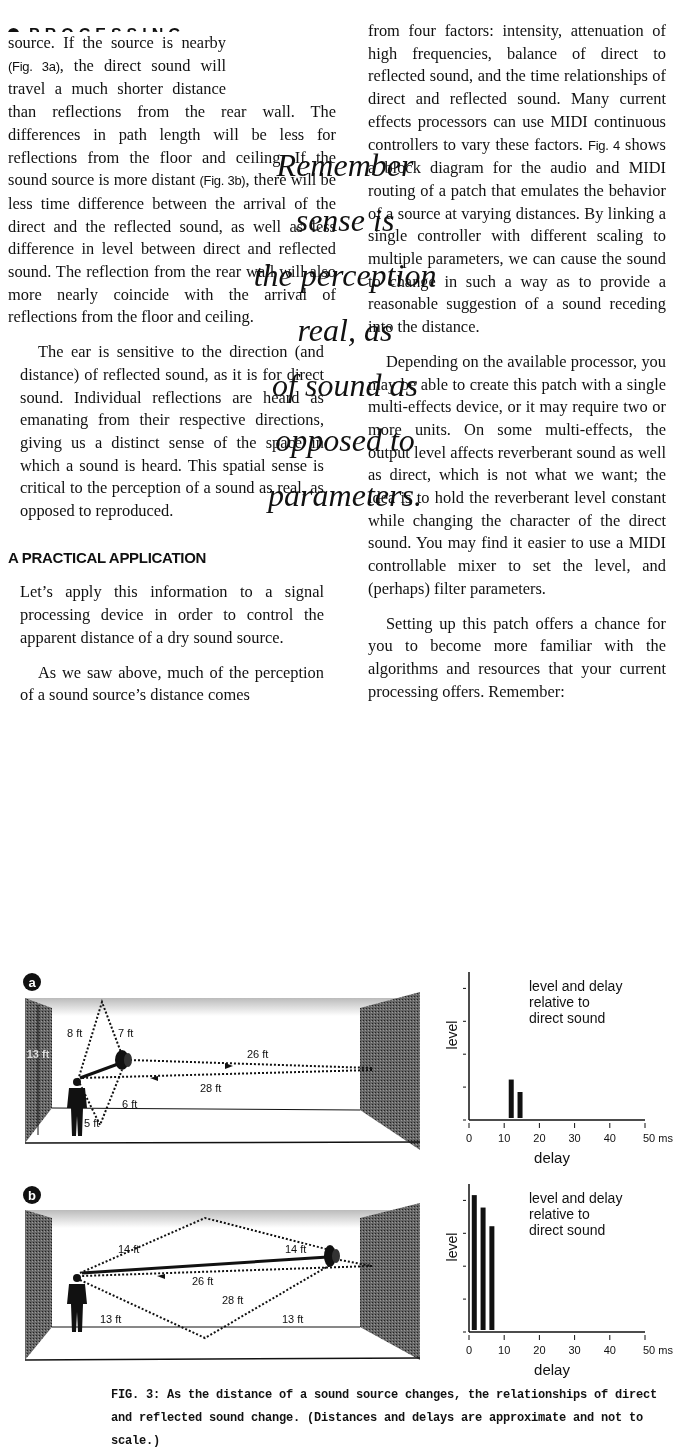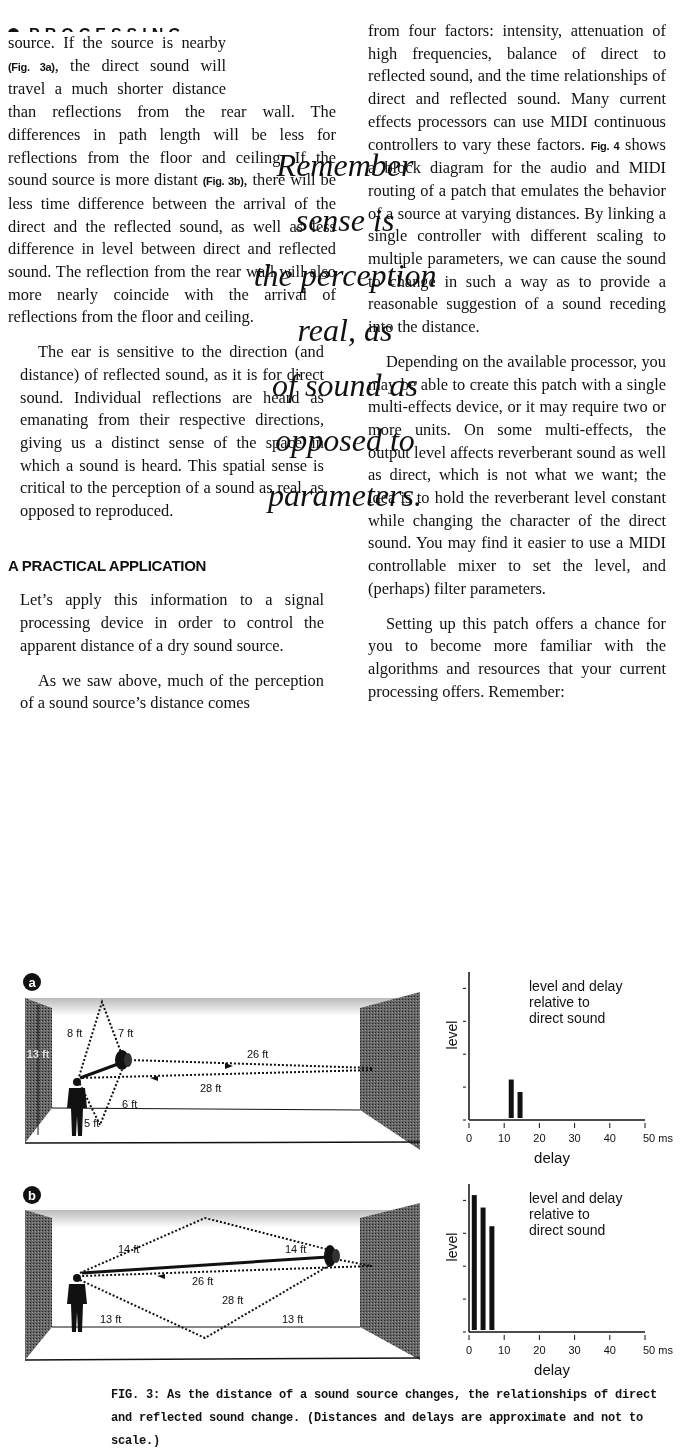--- a/index.html
+++ b/index.html
@@ -5,22 +5,22 @@
   html, body { margin:0; padding:0; background:#fff; }
   body { width:685px; height:1451px; position:relative; overflow:hidden; color:#111;
          font-family:"Liberation Serif", "DejaVu Serif", serif; }
   .hdr { position:absolute; left:8px; top:6px; font-family:"Liberation Sans", sans-serif;
          font-weight:bold; font-size:16px; letter-spacing:5px;margin-top:20px; }
   .hdr .dot { display:inline-block; width:11px; height:11px; border-radius:50%; background:#111;
               margin-right:10px; vertical-align:1px; }
   .col { position:absolute; font-size:16.4px; line-height:22.7px; text-align:justify; }
   .col p { margin:12px; }
   .ind { text-indent:18px; }
-  .b { font-family:"Liberation Sans", sans-serif; font-weight:bold; font-size:11px; letter-spacing:-0.3px; }
-  .sub { font-family:"Liberation Sans", sans-serif; font-weight:bold; font-size:15px; margin-top:32px; letter-spacing:-0.3px; }
+  .b { font-family:"Liberation Sans", sans-serif; font-weight:normal; font-size:13px; letter-spacing:-0.3px; }
+  .sub { font-family:"Liberation Sans", sans-serif; font-weight:bold; font-size:15px; margin-top:24px; letter-spacing:-0.3px; }
   .pull { position:absolute; left:245px; top:138px; width:200px; text-align:center;
           font-style:italic; font-size:32px; line-height:55px; }
   .pull div { white-space:nowrap; }
   .fig { position:absolute; left:0; top:960px; width:685px; height:420px; }
   .caption { position:absolute; left:111px; top:1384px; width:570px; font-family:Liberation Mono, monospace;
              font-weight:bold; font-size:12px; line-height:23px; letter-spacing:-0.2px; }
   svg text { font-family:"Liberation Sans", sans-serif; }
 </style>
 </head>
 <body>

